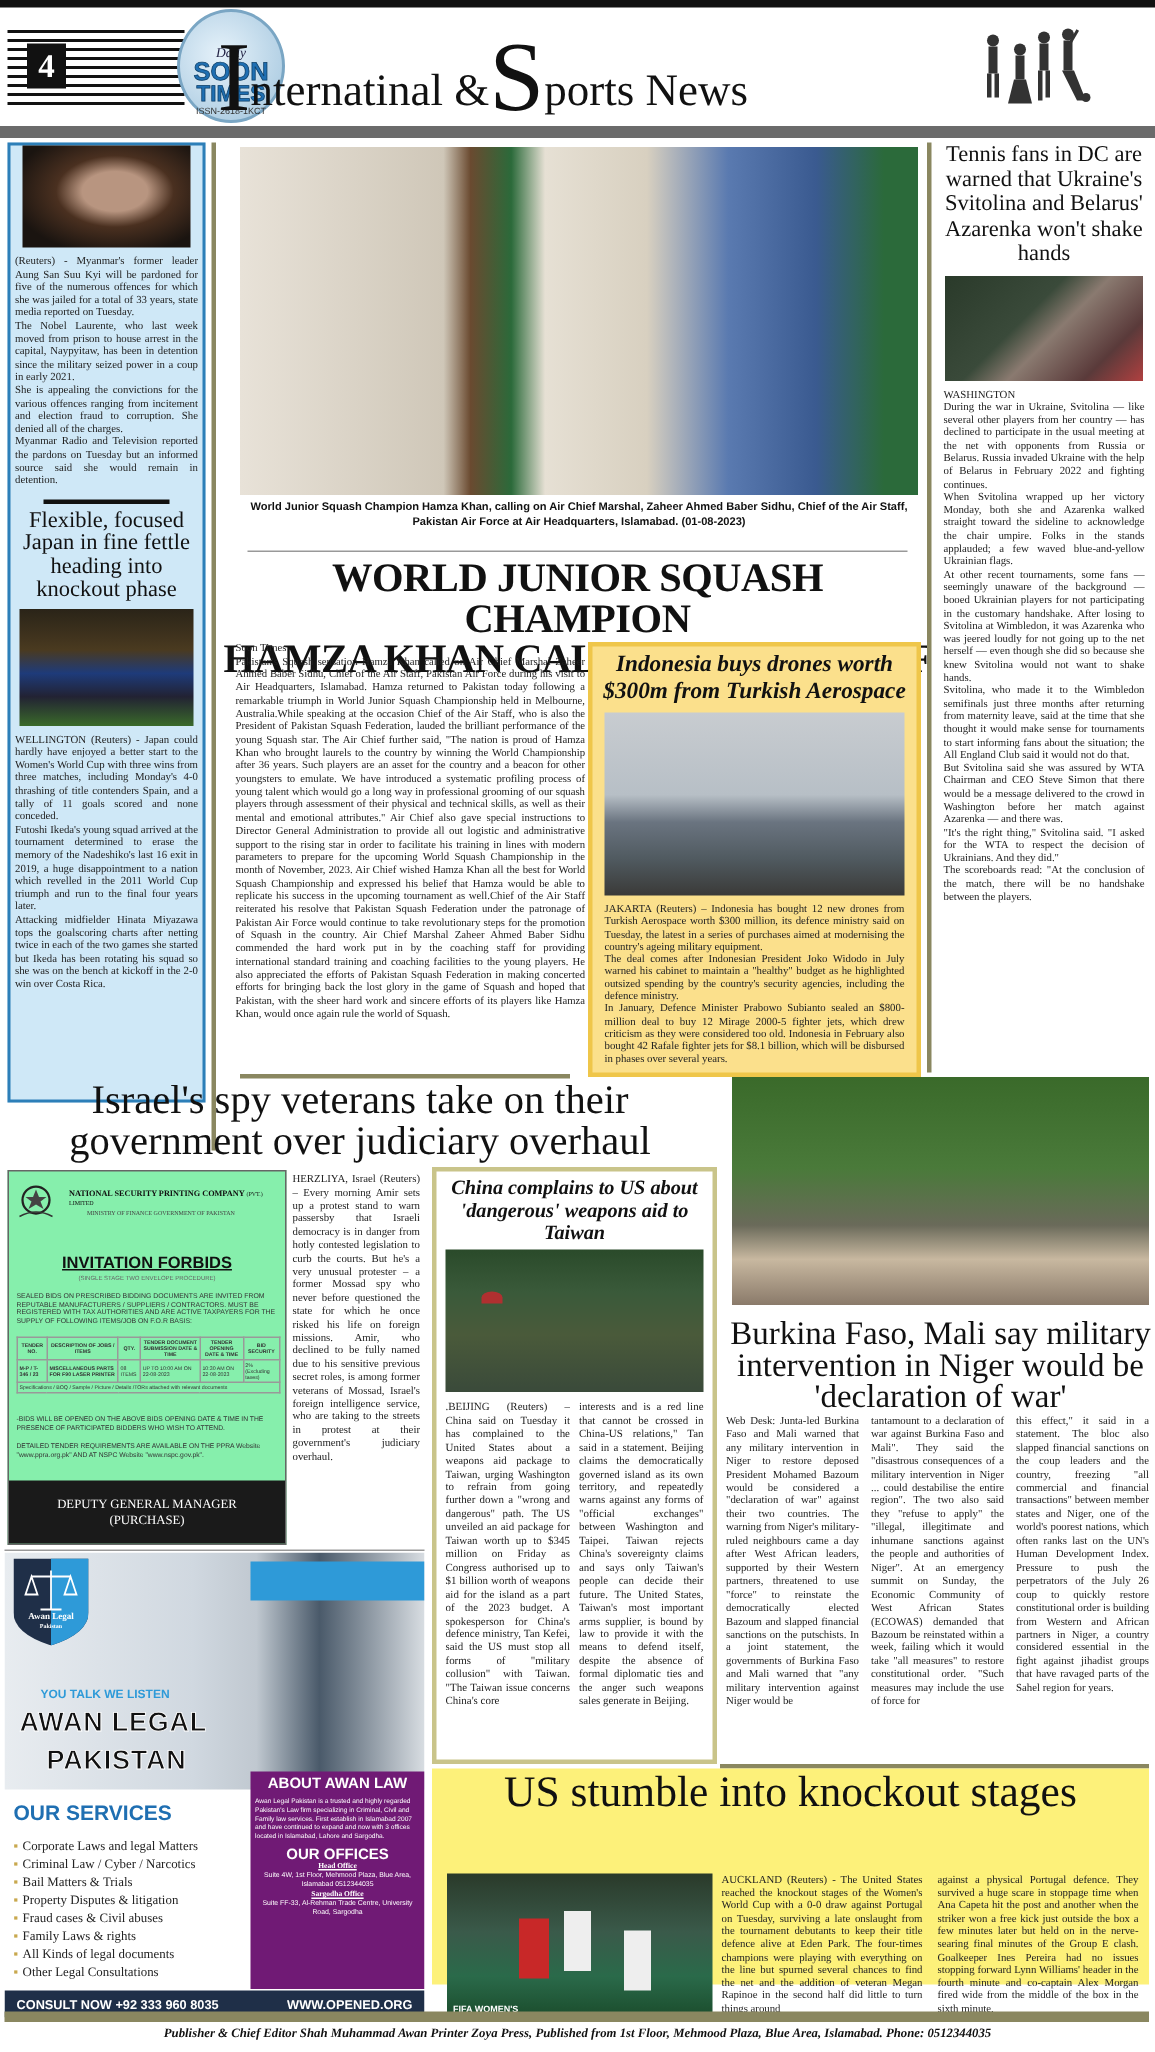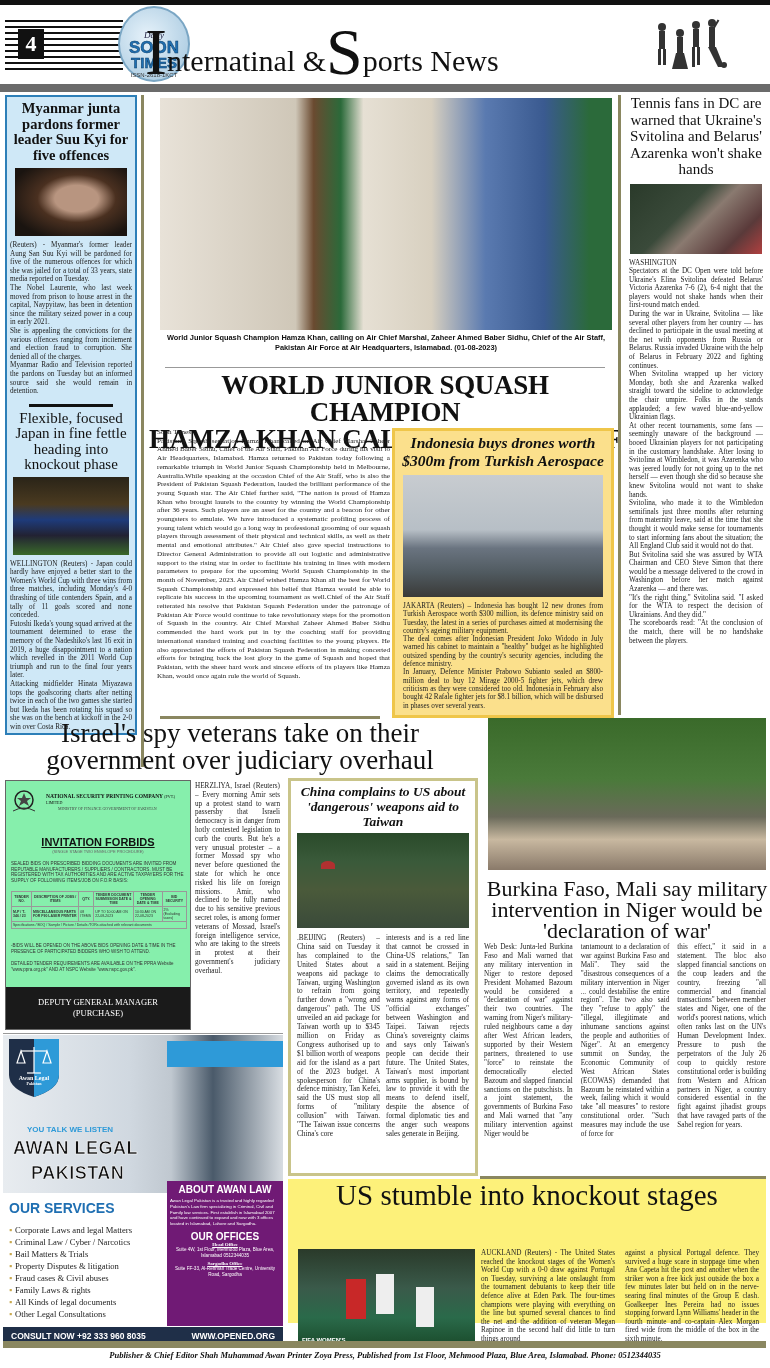--- a/index.html
+++ b/index.html
@@ -71,21 +71,20 @@
     <circle cx="62" cy="8" r="4"></circle>
       <rect x="59" y="12" width="6" height="20"></rect>
       <polygon points="58,32 66,32 74,52 68,52"></polygon>
     <rect x="64" y="4" width="2" height="14" transform="rotate(30 65 11)"></rect>
     <circle cx="74" cy="50" r="3"></circle>
   </g>
 </svg>
 <div class="abs graybar"></div>
 
 <div class="abs box sidebar-left">
-  <div class="hd" style="font-family:'Liberation Serif',serif;font-size:14.5px;line-height:15.5px;padding:4px 4px 5px">Myanmar junta pardons former leader Suu Kyi for five offences</div>
   <div class="photo" style="margin:0 8px;height:68px;background:radial-gradient(ellipse at 55% 45%,#b89580 0 25%,#4a3020 45%,#1a1410 80%)"></div>
   <div class="body" style="padding:5px 3px 0">
     <p>(Reuters) - Myanmar's former leader Aung San Suu Kyi will be pardoned for five of the numerous offences for which she was jailed for a total of 33 years, state media reported on Tuesday.</p>
     <p>The Nobel Laurente, who last week moved from prison to house arrest in the capital, Naypyitaw, has been in detention since the military seized power in a coup in early 2021.</p>
     <p>She is appealing the convictions for the various offences ranging from incitement and election fraud to corruption. She denied all of the charges.</p>
     <p>Myanmar Radio and Television reported the pardons on Tuesday but an informed source said she would remain in detention.</p>
   </div>
   <div class="rule" style="height:3px;margin:8px 22px 4px"></div>
   <div style="font:15px 'Liberation Serif',serif;line-height:15.5px;text-align:center;padding:0 4px">Flexible, focused Japan in fine fettle heading into knockout phase</div>
   <div class="photo" style="margin:4px 6px 0;height:78px;background:linear-gradient(180deg,#2a2418 0,#4a3a20 35%,#1e3b7a 55%,#223 75%,#3a6a2a 100%)"></div>
@@ -119,21 +118,20 @@
   </div>
 </div>
 <div class="abs olive" style="left:618px;top:95px;width:3px;height:620px"></div>
 <div class="abs olive" style="left:160px;top:716px;width:220px;height:3px"></div>
 
 <div class="abs" style="left:626px;top:95px;width:140px;height:620px">
   <div style="font:15px 'Liberation Serif',serif;line-height:16.5px;text-align:center;padding:0 2px">Tennis fans in DC are warned that Ukraine's Svitolina and Belarus' Azarenka won't shake hands</div>
   <div class="photo" style="margin:6px 4px 0;height:70px;background:linear-gradient(135deg,#2a3a2a 0,#3a4a3a 40%,#8a7a70 55%,#5a3a3a 80%,#b04040 100%)"></div>
   <div class="body" style="padding:5px 3px 0">
     <div>WASHINGTON</div>
-    <p>Spectators at the DC Open were told before Ukraine's Elina Svitolina defeated Belarus' Victoria Azarenka 7-6 (2), 6-4 night that the players would not shake hands when their first-round match ended.</p>
     <p>During the war in Ukraine, Svitolina — like several other players from her country — has declined to participate in the usual meeting at the net with opponents from Russia or Belarus. Russia invaded Ukraine with the help of Belarus in February 2022 and fighting continues.</p>
     <p>When Svitolina wrapped up her victory Monday, both she and Azarenka walked straight toward the sideline to acknowledge the chair umpire. Folks in the stands applauded; a few waved blue-and-yellow Ukrainian flags.</p>
     <p>At other recent tournaments, some fans — seemingly unaware of the background — booed Ukrainian players for not participating in the customary handshake. After losing to Svitolina at Wimbledon, it was Azarenka who was jeered loudly for not going up to the net herself — even though she did so because she knew Svitolina would not want to shake hands.</p>
     <p>Svitolina, who made it to the Wimbledon semifinals just three months after returning from maternity leave, said at the time that she thought it would make sense for tournaments to start informing fans about the situation; the All England Club said it would not do that.</p>
     <p>But Svitolina said she was assured by WTA Chairman and CEO Steve Simon that there would be a message delivered to the crowd in Washington before her match against Azarenka — and there was.</p>
     <p>"It's the right thing," Svitolina said. "I asked for the WTA to respect the decision of Ukrainians. And they did."</p>
     <p>The scoreboards read: "At the conclusion of the match, there will be no handshake between the players.</p>
   </div>
 </div>
 

